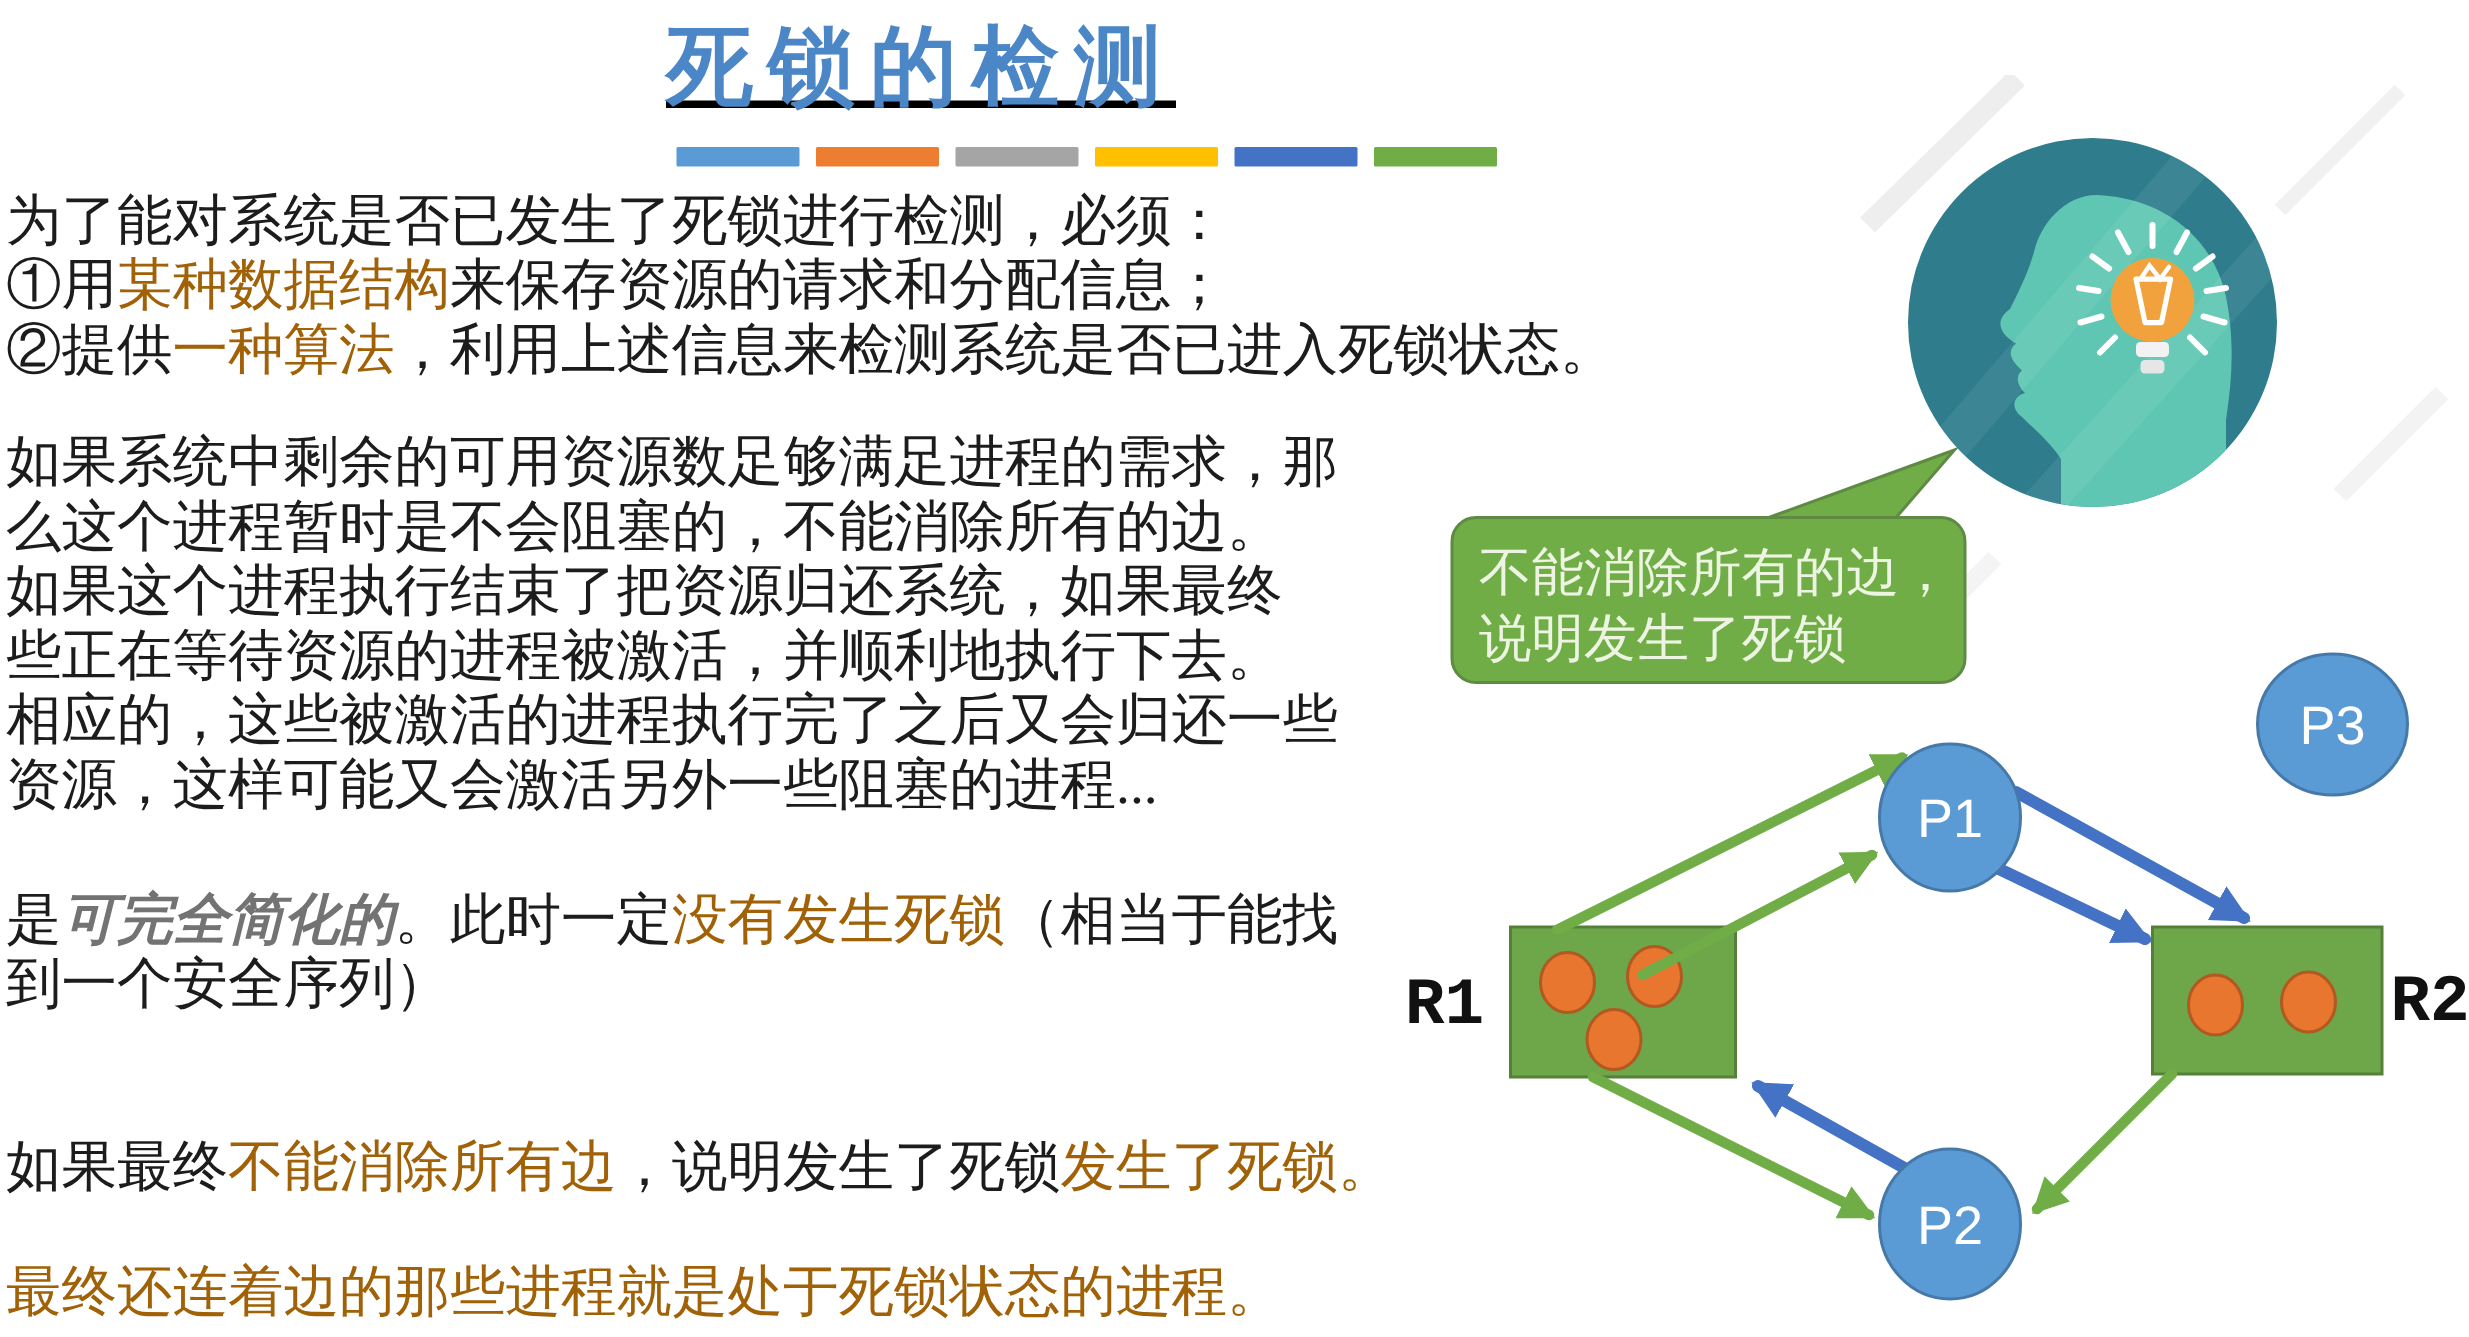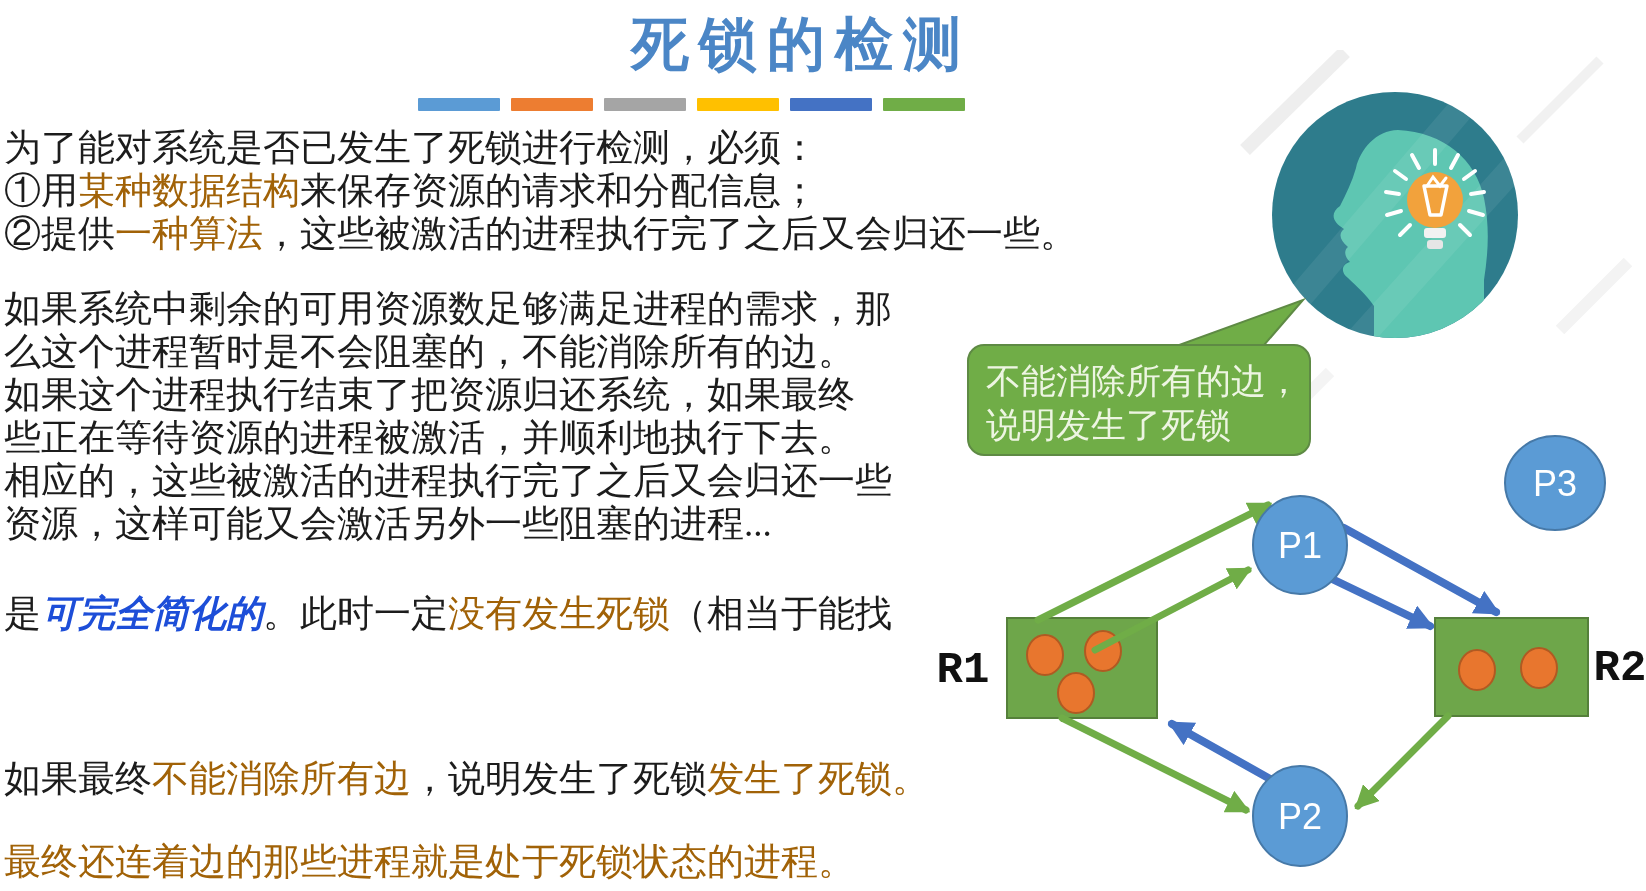--- a/index.html
+++ b/index.html
@@ -1,31 +1,31 @@
 <!DOCTYPE html>
 <html><head>
 <meta charset="utf-8">
 <style>
   html,body{margin:0;padding:0;background:#ffffff;}
   #canvas{position:relative;width:1646px;height:891px;background:#ffffff;overflow:hidden;
           font-family:"Liberation Serif", serif;}
   
-  .title-block{position:absolute;left:411px;top:6px;width:560px;text-align:right;}
+  .title-block{position:absolute;left:444px;top:6px;width:560px;text-align:left;text-decoration:underline;}
   .slide-title{font-size:58px;font-weight:bold;letter-spacing:10px;color:#4b86c6;
                font-family:"Liberation Serif", serif;}
   .bar-row{display:flex;justify-content:center;gap:11px;margin-top:14px;}
   .bar{width:82px;height:13px;border-radius:1px;}
   .bar1{background:#5B9BD5}.bar2{background:#ED7D31}.bar3{background:#A5A5A5}
   .bar4{background:#FFC000}.bar5{background:#4472C4}.bar6{background:#70AD47}
   
   .para{position:absolute;left:4px;width:1100px;font-size:37px;line-height:43px;color:#1c1c1c;
         letter-spacing:0px;}
   .k{color:#1c1c1c;}
   .r{color:#a16207;}
-  .rbi{color:#1d4ed8;font-weight:bold;font-style:italic;}
+  .rbi{color:#737373;font-weight:bold;font-style:italic;}
   .tline{white-space:nowrap;height:43px;}
   
   #rightsvg{position:absolute;left:900px;top:50px;width:746px;height:841px;}
   svg text{font-family:"Liberation Sans", sans-serif;}
   .node-label{fill:#ffffff;font-size:36px;}
   .res-label{fill:#111111;font-size:44px;font-weight:600;font-family:"Liberation Mono", monospace;}
   .bubble-text{fill:#edf5e2;font-size:35px;font-family:"Liberation Serif", serif;}
 </style>
 </head>
 <body>
@@ -40,34 +40,35 @@
       <div class="bar bar3"></div>
       <div class="bar bar4"></div>
       <div class="bar bar5"></div>
       <div class="bar bar6"></div>
     </div>
   </div>
 
   <div class="para" style="top:126px">
     <div class="tline"><span class="k">为了能对系统是否已发生了死锁进行检测，必须：</span></div>
     <div class="tline"><span class="k">①用</span><span class="r">某种数据结构</span><span class="k">来保存资源的请求和分配信息；</span></div>
-    <div class="tline"><span class="k">②提供</span><span class="r">一种算法</span><span class="k">，这些被激活的进程执行完了之后又会归还一些。</span></div>
+    <div class="tline"><span class="k">②提供</span><span class="r">一种算法</span><span class="k">，利用上述信息来检测系统是否已进入死锁状态。</span></div>
   </div>
 
   <div class="para" style="top:287px">
     <div class="tline"><span class="k">如果系统中剩余的可用资源数足够满足进程的需求，那</span></div>
     <div class="tline"><span class="k">么这个进程暂时是不会阻塞的，不能消除所有的边。</span></div>
     <div class="tline"><span class="k">如果这个进程执行结束了把资源归还系统，如果最终</span></div>
     <div class="tline"><span class="k">些正在等待资源的进程被激活，并顺利地执行下去。</span></div>
     <div class="tline"><span class="k">相应的，这些被激活的进程执行完了之后又会归还一些</span></div>
     <div class="tline"><span class="k">资源，这样可能又会激活另外一些阻塞的进程...</span></div>
   </div>
 
   <div class="para" style="top:592px">
     <div class="tline"><span class="k">是</span><span class="rbi">可完全简化的</span><span class="k">。此时一定</span><span class="r">没有发生死锁</span><span class="k">（相当于能找</span></div>
+    <div class="tline"><span class="k">到一个安全序列）</span></div>
   </div>
 
   <div class="para" style="top:757px">
     <div class="tline"><span class="k">如果最终</span><span class="r">不能消除所有边</span><span class="k">，说明发生了死锁</span><span class="r">发生了死锁。</span></div>
   </div>
 
   <div class="para" style="top:840px">
     <div class="tline"><span class="r">最终还连着边的那些进程就是处于死锁状态的进程。</span></div>
   </div>
 

